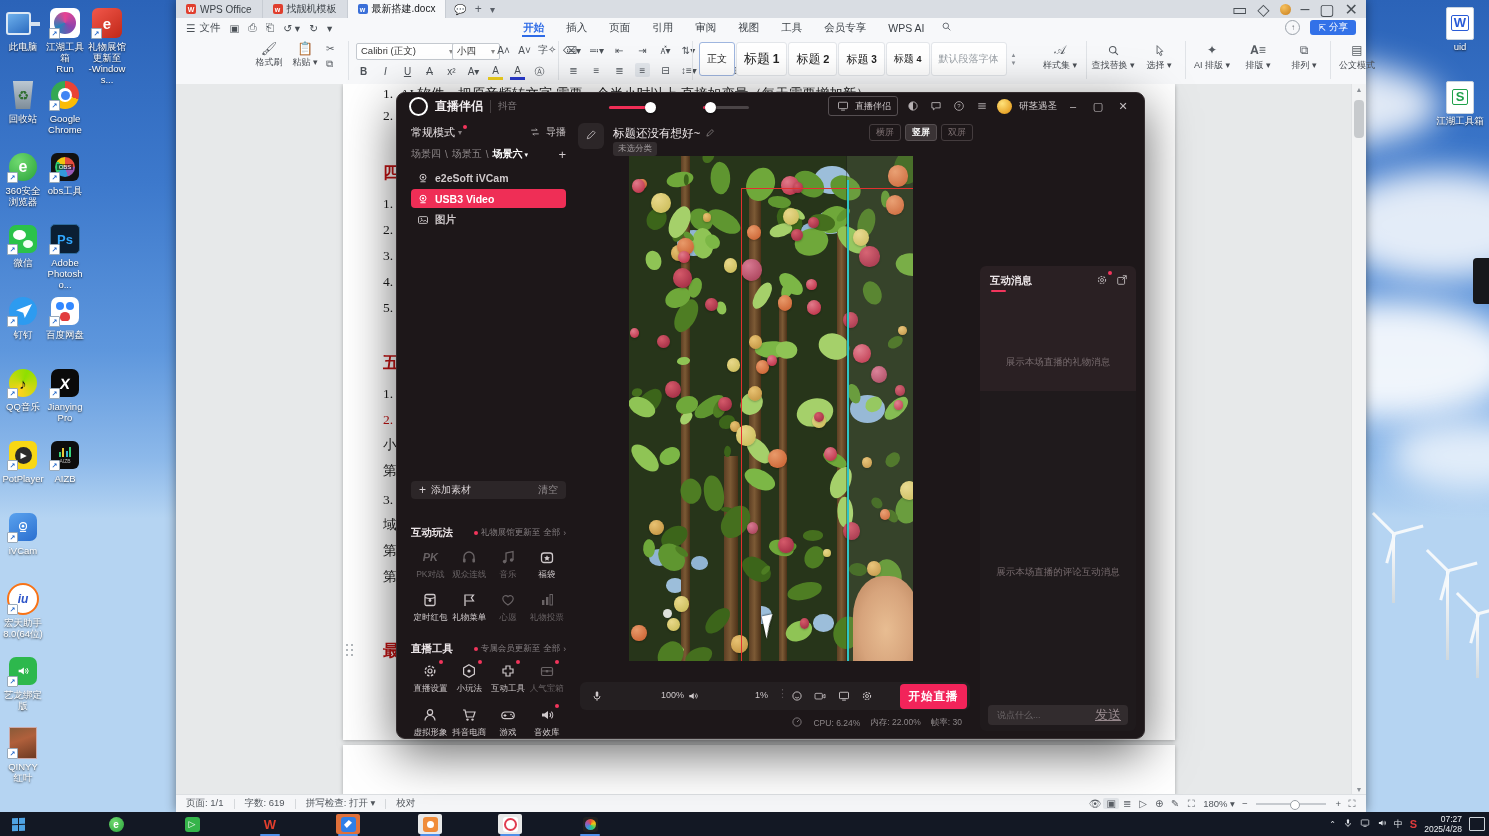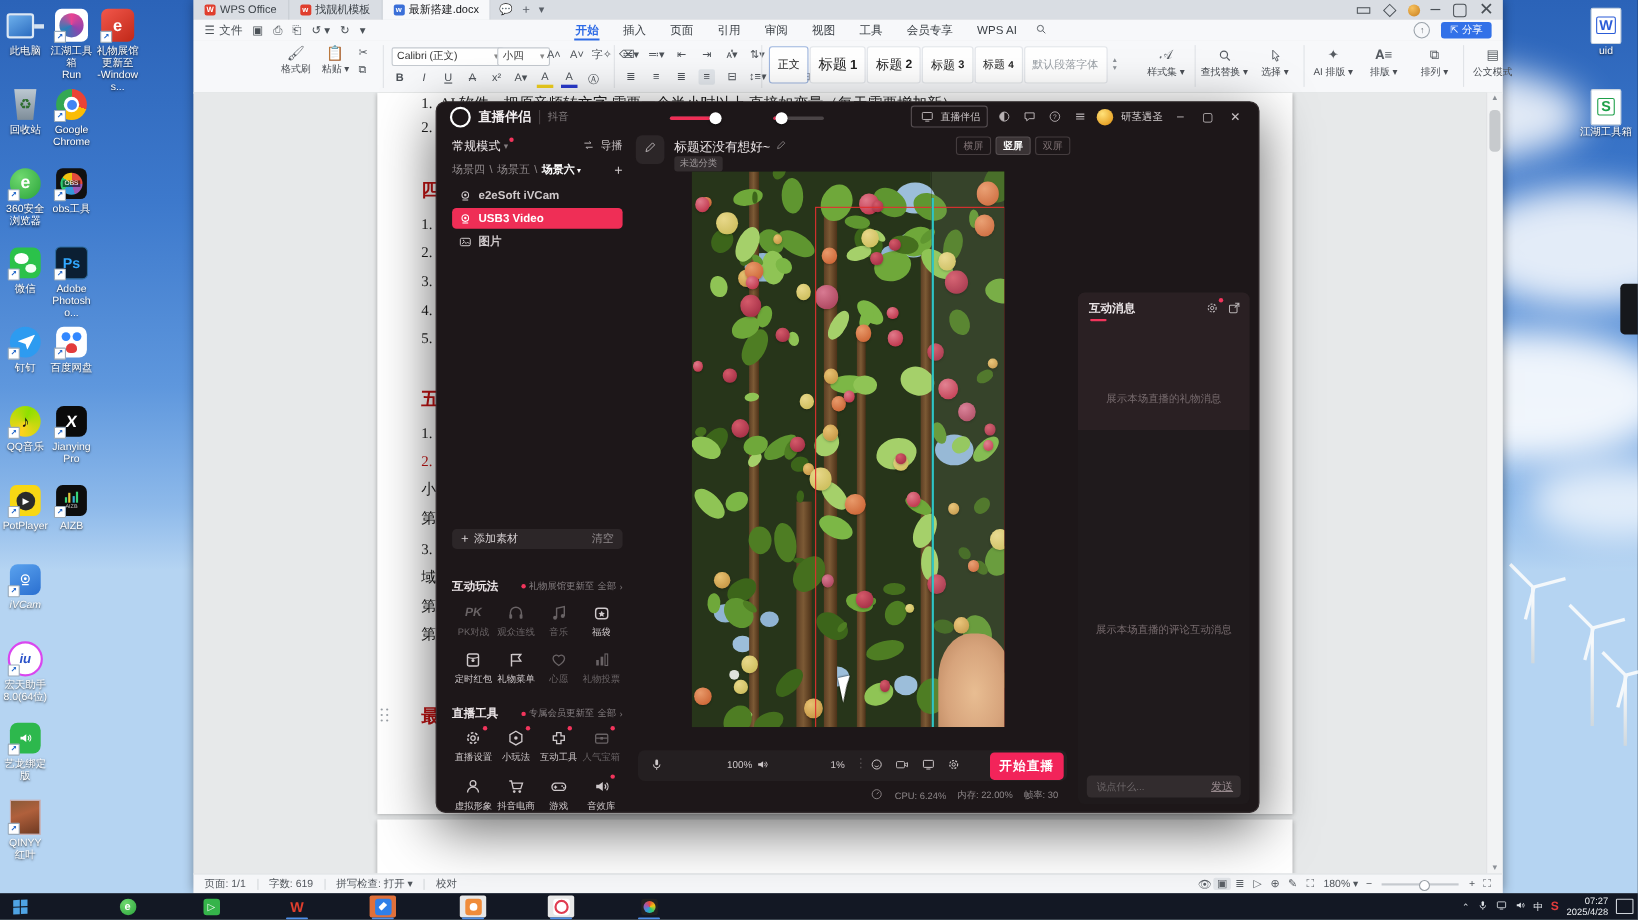--- a/index.html
+++ b/index.html
@@ -103,21 +103,21 @@
   .rp-box{position:absolute;left:583px;width:156px;border-radius:6px;}
   #aud-box{top:26px;height:140px;background:#2a2023;}
   #msg-box{top:173px;height:465px;background:#1f1a1c;}
   #msg-top{position:absolute;left:0;right:0;top:0;height:125px;background:#2a2023;border-radius:6px 6px 0 0;}
   .rp-title{position:absolute;left:10px;top:8px;font-size:10.5px;font-weight:bold;color:#ece6e8;}
   .rp-title:after{content:"";position:absolute;left:1px;bottom:-4px;width:15px;height:2px;background:#f2355c;border-radius:1px;}
   .rp-ph{position:absolute;left:0;right:0;text-align:center;font-size:9.5px;color:#776b6e;}
   #msg-input{position:absolute;left:8px;right:8px;bottom:6px;height:20px;background:#322c2e;border-radius:4px;display:flex;align-items:center;padding:0 7px;}
   #msg-input input{flex:1;background:transparent;border:none;outline:none;font-size:9px;color:#cfc9cb;min-width:0;}
   #msg-input input::placeholder{color:#6d6769;}
-  #send-btn{font-size:10px;color:#97898d;text-decoration:underline;}
+  #send-btn{font-size:13px;color:#97898d;text-decoration:underline;}
   
   #taskbar{position:absolute;left:0;bottom:0;right:0;height:24px;background:#131824;display:flex;align-items:center;z-index:40;}
   .tb-ico{position:absolute;top:2px;width:24px;height:20px;display:flex;align-items:center;justify-content:center;border-radius:2px;}
   .tb-ul{position:absolute;bottom:0;height:2px;border-radius:1px;background:#4f8fe8;}
   #tray{position:absolute;right:4px;top:0;height:24px;display:flex;align-items:center;gap:7px;color:#dfe3e8;font-size:9px;}
   #clock{text-align:right;font-size:8.5px;line-height:1.2;color:#eef1f4;}
   
   #cursor{position:absolute;left:764px;top:615px;z-index:60;width:0;height:0;
     border-left:6px solid #fff;border-right:5px solid transparent;border-bottom:14px solid transparent;border-top:9px solid #fff;
     filter:drop-shadow(0 0 1px #000);transform:rotate(-12deg);}
@@ -290,36 +290,36 @@
               <i style="width:2px;height:9px;background:#e8c83c;"></i>
               <i style="width:2px;height:6px;background:#38b0d4;"></i>
               <i style="width:2px;height:10px;background:#38d47a;"></i>
             </div>
             <span style="font-size:5px;color:#bbb;">AIZB</span>
           </div>
           <span class="sc-arrow">↗</span>
         </div>
         <div class="lbl">AIZB</div>
       </div>
-      <div class="dicon" style="left: 2px; top: 510px; font-style: italic;">
+      <div class="dicon" style="left: 2px; top: 510px;">
         <div class="glyph">
           <div style="width:28px;height:28px;border-radius:7px;background:linear-gradient(150deg,#5aa2ee,#2a6fd0);display:flex;align-items:center;justify-content:center;color:#fff;">
             <svg width="14" height="14" viewBox="0 0 16 16" fill="none">
               <circle cx="8" cy="7" r="4" stroke="currentColor" stroke-width="1.3"></circle>
               <circle cx="8" cy="7" r="1.5" fill="currentColor"></circle>
               <path d="M4.5 13h7" stroke="currentColor" stroke-width="1.3"></path>
             </svg>
           </div>
           <span class="sc-arrow">↗</span>
         </div>
         <div class="lbl">iVCam</div>
       </div>
       <div class="dicon" style="left: 2px; top: 582px;">
         <div class="glyph">
-          <div style="width:28px;height:28px;border-radius:50%;background:#fff;border:2px solid #d946ef;color:#2a52c8;font-weight:bold;font-style:italic;font-size:12px;display:flex;align-items:center;justify-content:center;">iu</div>
+          <div style="width:28px;height:28px;border-radius:50%;background:#fff;border:2px solid #f97316;color:#2a52c8;font-weight:bold;font-style:italic;font-size:12px;display:flex;align-items:center;justify-content:center;">iu</div>
           <span class="sc-arrow">↗</span>
         </div>
         <div class="lbl">宏天助手
 8.0(64位)</div>
       </div>
       <div class="dicon" style="left: 2px; top: 654px;">
         <div class="glyph">
           <div style="width:28px;height:28px;border-radius:7px;background: #2db84d;display:flex;align-items:center;justify-content:center;color:#fff;">
             <svg width="14" height="14" viewBox="0 0 16 16" fill="none">
               <path d="M3 6.5v3h2.5L9 12V4L5.5 6.5z" fill="currentColor"></path>

